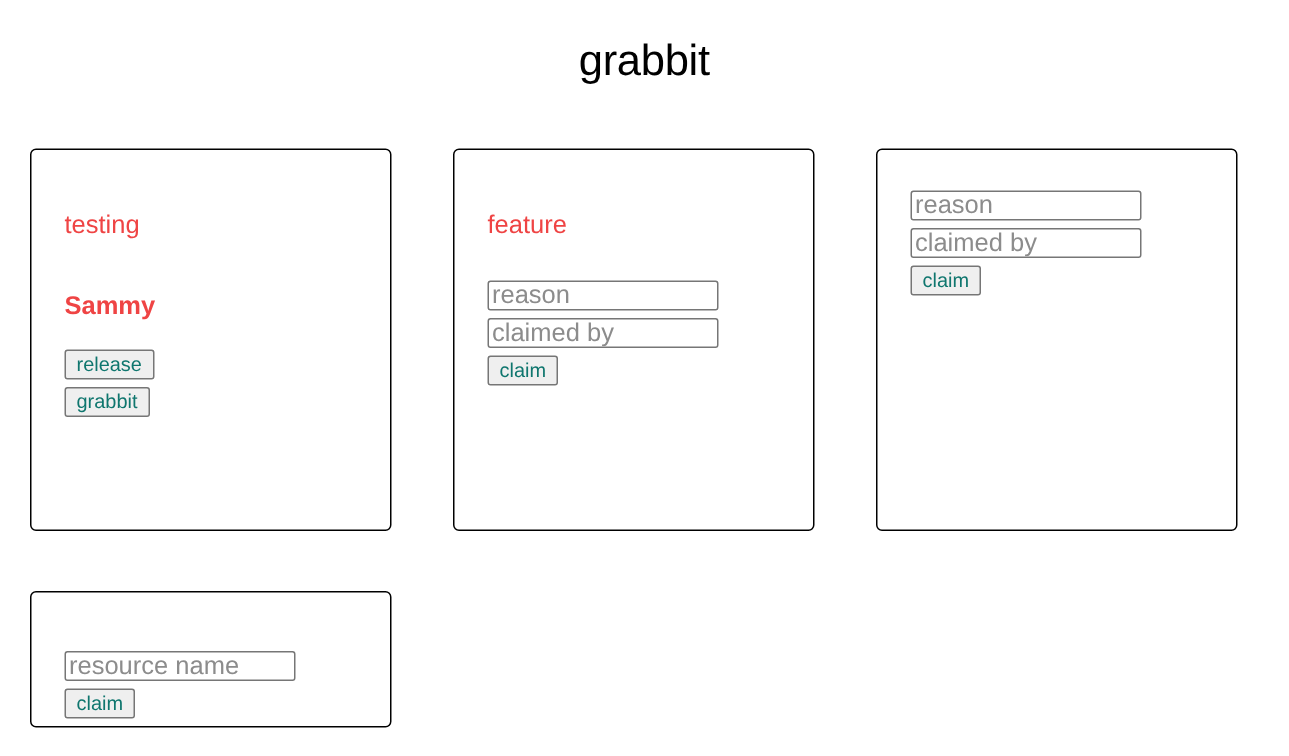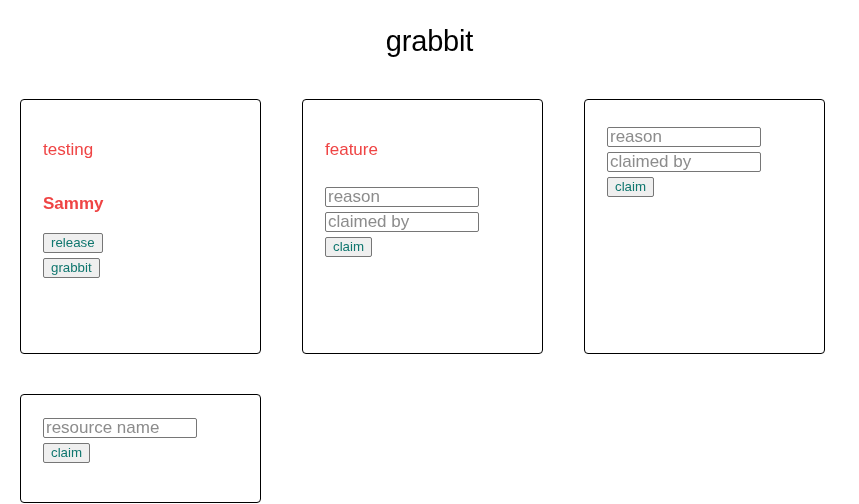--- a/index.html
+++ b/index.html
@@ -40,22 +40,22 @@
     border-radius: 4px;
     background: #ffffff;
     width: 241px;
     margin-right: 41px;
     padding: 0 22px;
   }
   .card.resource {
     height: 255px;
   }
   .card.create-card {
-    height: 109px;
-    padding-top: 0;
+    height: 91px;
+    padding-top: 16px;
   }
   .card-line {
     font-size: 17px;
     line-height: 20px;
     margin: 0;
     padding: 0;
     color: #ef4444;
     white-space: nowrap;
   }
   .name-line {

